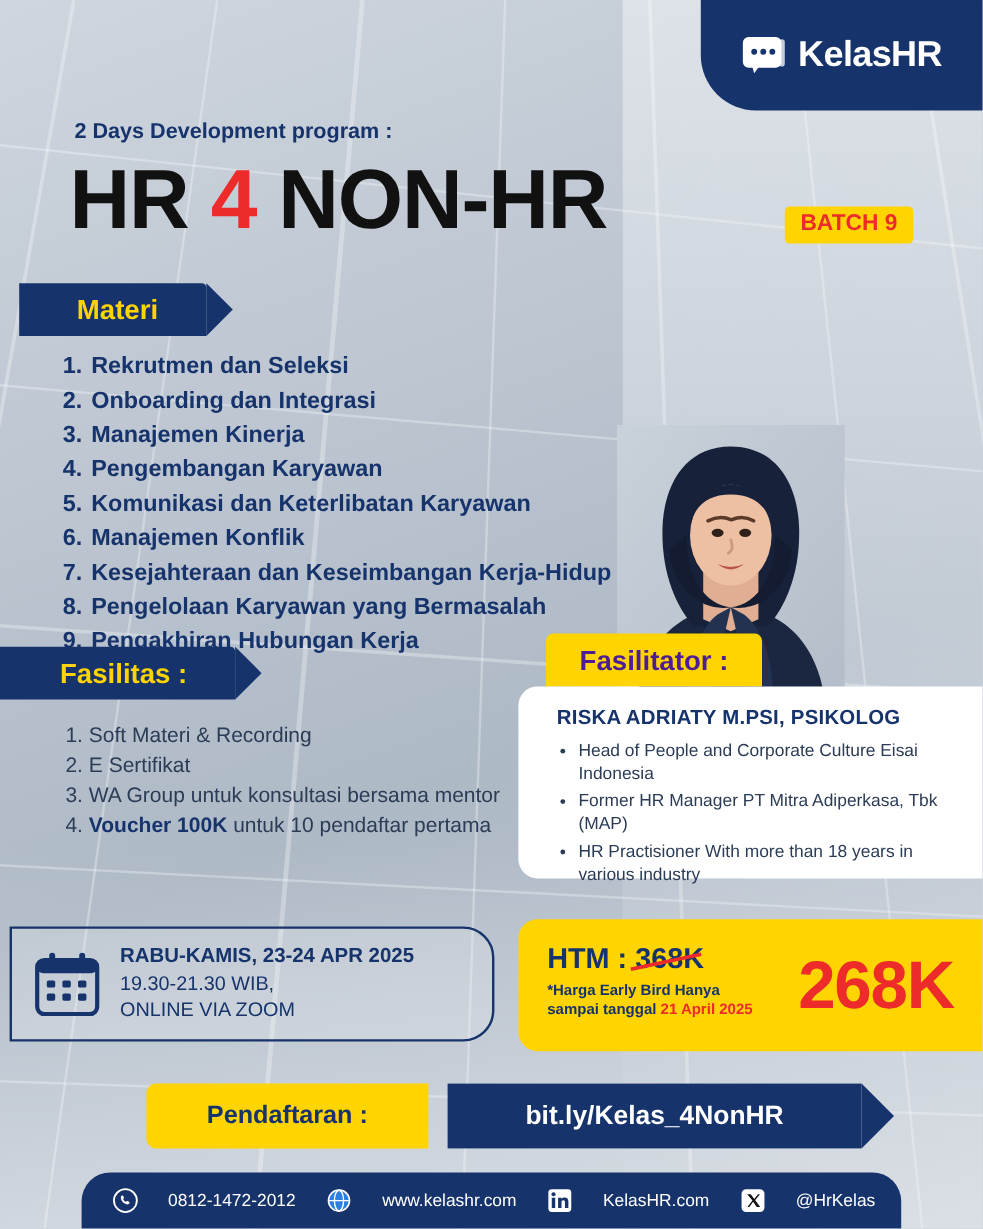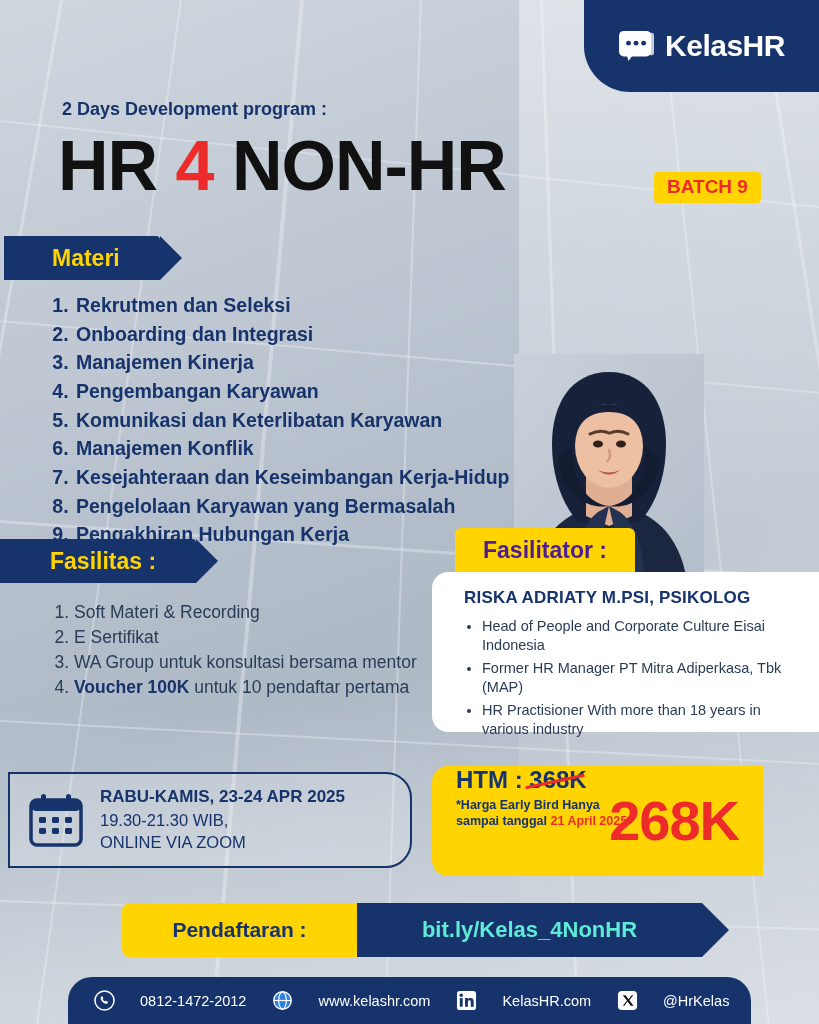--- a/index.html
+++ b/index.html
@@ -71,21 +71,21 @@
     font-size: 23px; font-weight: bold;
     padding-left: 50px; padding-right: 40px;
     border-top-right-radius: 4px;
   }
   .ribbon::after {
     content: ""; position: absolute; right: -22px; top: 0;
     border-left: 22px solid #16336b;
     border-top: 22px solid transparent;
     border-bottom: 22px solid transparent;
   }
-  #ribbon-materi { left: 4px; top: 236px; padding-left: 48px; }
+  #ribbon-materi { left: 16px; top: 236px; padding-left: 48px; }
   #ribbon-fasilitas { left: 0; top: 539px; }
 
   .ribbon-y {
     position: absolute; height: 44px;
     background: #ffd400; color: #4c1d95;
     display: flex; align-items: center;
     font-size: 23px; font-weight: bold;
     padding: 0 28px;
   }
   #ribbon-fasilitator { left: 455px; top: 528px; border-top-left-radius: 6px; border-top-right-radius: 6px;}
@@ -138,25 +138,25 @@
     display: flex; align-items: center;
     background: rgba(255,255,255,0.18);
   }
   .cal-icon { width: 56px; height: 56px; margin-left: 18px; flex: 0 0 auto; }
   .sched-text { margin-left: 16px; color: #16336b; font-size: 16.5px; line-height: 1.35; }
   .sched-text .l1 { font-weight: bold; font-size: 17px; }
 
   
   .price {
     position: absolute; left: 432px; top: 766px;
-    width: 331px; height: 110px;
+    width: 387px; height: 110px;
     background: #ffd400;
     border-top-left-radius: 16px;
     border-bottom-left-radius: 16px;
-    padding: 0 0 0 24px;
+    padding: 20px 0 0 24px;
   }
   .htm {
     font-size: 24px; font-weight: bold; color: #16336b; position: relative; display: inline-block;
   }
   .htm .old { position: relative; }
   .htm .old::after {
     content: ""; position: absolute; left: -4px; top: 52%; width: 104%; height: 3px;
     background: #ee2b2b; transform: rotate(-12deg);
   }
   .note { margin-top: 4px; font-size: 12.5px; font-weight: bold; color: #16336b; line-height: 1.25; width: 175px; }
@@ -169,23 +169,23 @@
   
   .reg-label {
     position: absolute; left: 122px; top: 903px;
     width: 235px; height: 54px;
     background: #ffd400; color: #16336b;
     display: flex; align-items: center; justify-content: center;
     font-size: 21px; font-weight: bold;
     border-top-left-radius: 8px; border-bottom-left-radius: 8px;
   }
   .reg-link {
-    position: absolute; left: 357px; top: 903px;
+    position: absolute; left: 373px; top: 903px;
     width: 345px; height: 54px;
-    background: #16336b; color: #5eead4;
+    background: #16336b; color: #ffffff;
     display: flex; align-items: center; justify-content: center;
     font-size: 22px; font-weight: bold;
   }
   .reg-link::after {
     content: ""; position: absolute; right: -27px; top: 0;
     border-left: 27px solid #16336b;
     border-top: 27px solid transparent;
     border-bottom: 27px solid transparent;
   }
 

